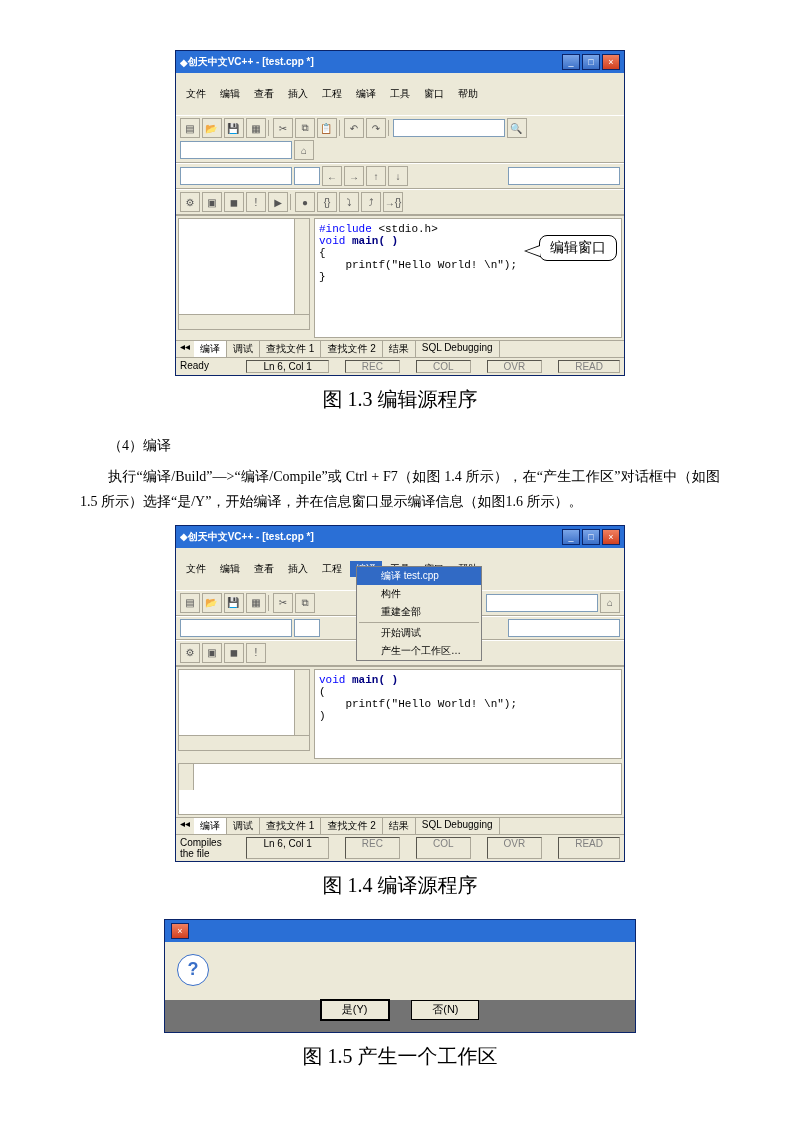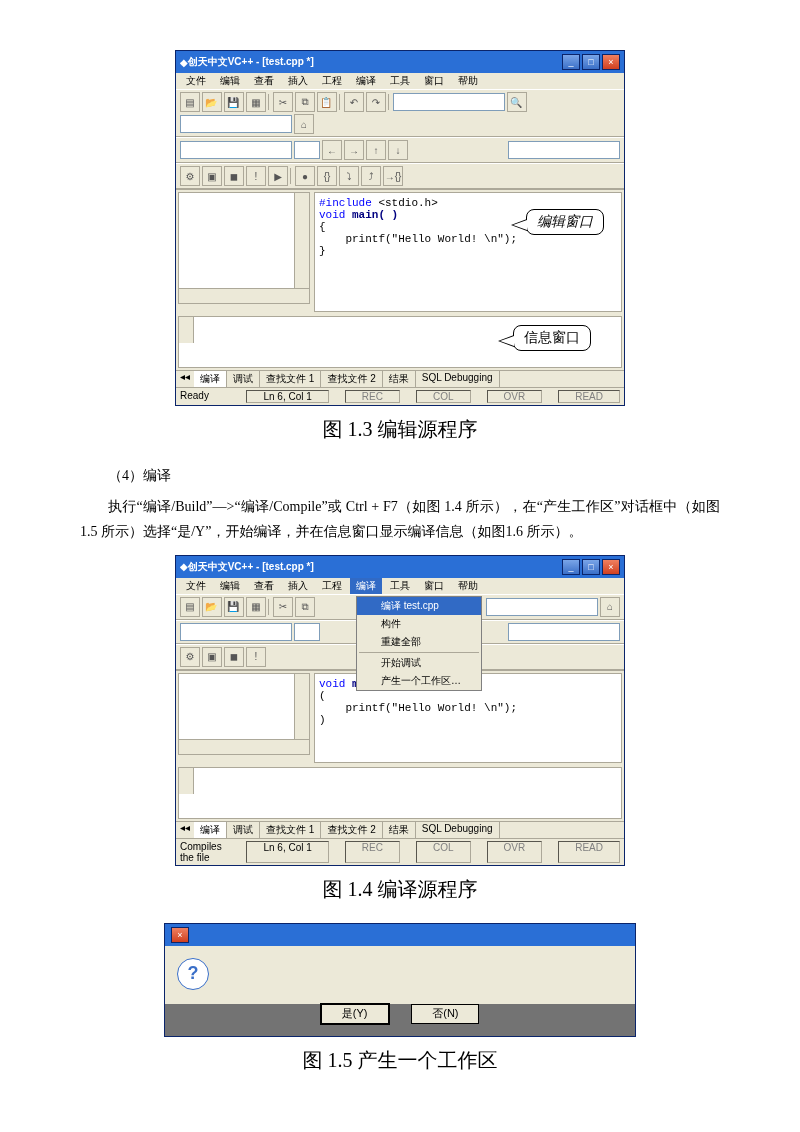--- a/index.html
+++ b/index.html
@@ -6,21 +6,21 @@
   .fig { margin: 10px auto; }
   .caption { text-align: center; font-size: 20px; margin: 8px 0 20px; }
   p { margin: 6px 0; line-height: 1.8; text-align: justify; }
   .indent { text-indent: 2em; }
 
   .win { font-family: Tahoma, "MS Sans Serif", sans-serif; font-size: 10px; border: 1px solid #0a246a; background: #ece9d8; color: #000; margin: 0 auto; }
   .titlebar { background: linear-gradient(#2a6fd6, #2a6fd6); color: #fff; display: flex; align-items: center; padding: 2px 4px; height: 18px; }
   .titlebar .t-text { flex: 1; font-weight: bold; }
   .titlebar .wbtn { width: 16px; height: 14px; background: linear-gradient(#7aa5e8, #3a6fc8); border: 1px solid #0a246a; margin-left: 2px; display: flex; align-items: center; justify-content: center; font-size: 9px; }
   .titlebar .wbtn.close { background: linear-gradient(#f08060, #d04020); }
-  .menubar { display: flex; padding: 0 4px; gap: 2px; }
+  .menubar { display: flex; padding: 13px 4px; gap: 2px; }
   .menubar .mitem { padding: 1px 6px; }
   .menubar .mitem.hover { background: #316ac5; color: #fff; }
   .toolbar { display: flex; padding: 2px 4px; align-items: center; border-top: 1px solid #fff; border-bottom: 1px solid #aca899; flex-wrap: wrap; gap: 2px; }
   .tb { width: 18px; height: 18px; border: 1px solid #aca899; background: #ece9d8; display: flex; align-items: center; justify-content: center; font-size: 10px; color: #555; }
   .tb.sep { width: 2px; border: none; background: transparent; border-left: 1px solid #aca899; height: 16px; }
   .combo { width: 110px; height: 16px; border: 1px solid #7f9db9; background: #fff; display: inline-block; }
   .combo.sm { width: 24px; }
 
   .workarea { display: flex; border-top: 1px solid #aca899; }
   .leftpane { width: 130px; height: 110px; border: 1px solid #aca899; background: #fff; margin: 2px; position: relative; }
@@ -129,26 +129,22 @@
     <div class="workarea">
       <div class="leftpane">
         <div class="scrollv"></div>
         <div class="scrollh"></div>
       </div>
       <div class="editor pos"><span class="kw-blue">#include</span><span> &lt;stdio.h&gt;</span>
 <span class="kw-blue">void</span><span class="kw-navy"> main( )</span>
 <span>{</span>
 <span>    printf("Hello World! \n");</span>
 <span>}</span>
-        <div class="callout tail" style="right:17px; top:16px;font-style:italic;">编辑窗口</div>
+        <div class="callout tail" style="right:4px; top:16px;">编辑窗口</div>
       </div>
-    </div>
-    <div class="output pos">
-      <div class="icon"></div>
-      <div class="callout tail" style="right:30px; top:8px;">信息窗口</div>
     </div>
     <div class="tabs">
       <span class="arrows">◂◂</span>
       <span class="tab active">编译</span>
       <span class="tab">调试</span>
       <span class="tab">查找文件 1</span>
       <span class="tab">查找文件 2</span>
       <span class="tab">结果</span>
       <span class="tab">SQL Debugging</span>
     </div>

